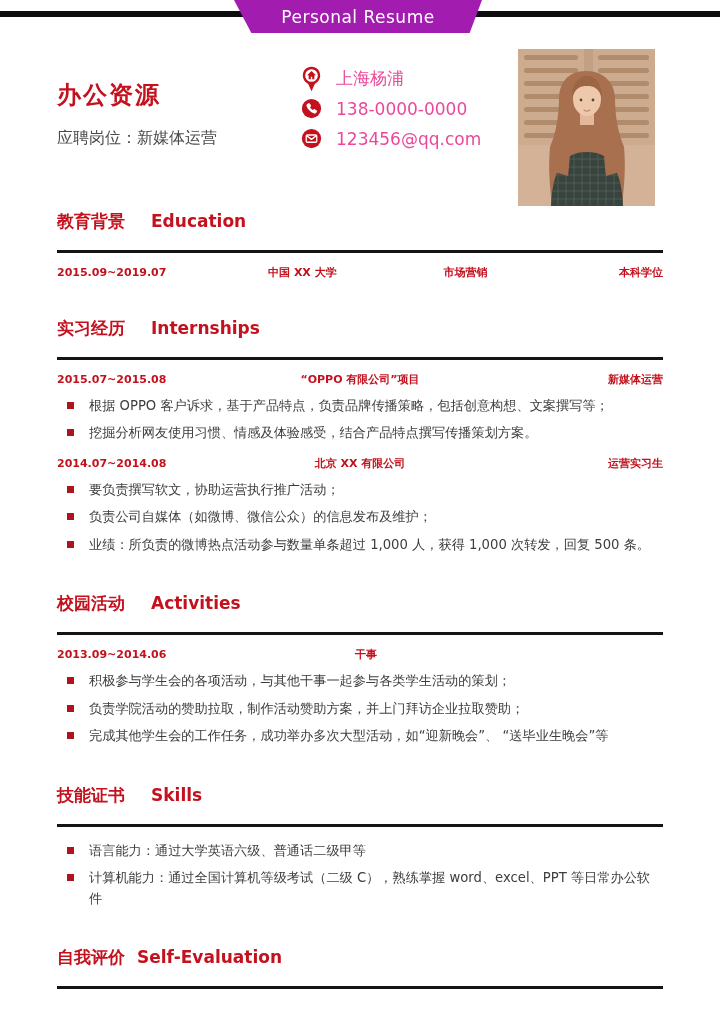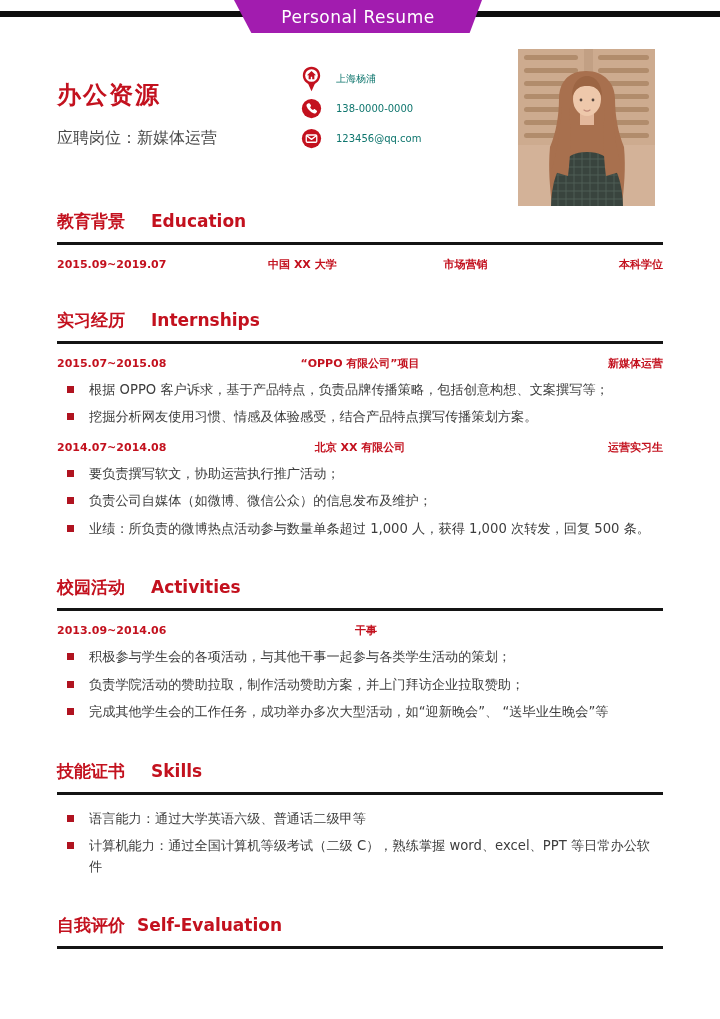--- a/index.html
+++ b/index.html
@@ -17,28 +17,28 @@
   }
   .banner span{color:#fff;font-size:17px;letter-spacing:.5px;}
 
   
   .header{position:absolute;top:49px;left:57px;width:606px;height:158px;}
   .name{position:absolute;top:30px;left:0;font-size:24px;font-weight:bold;color:#c3111e;letter-spacing:2px;}
   .position{position:absolute;top:79px;left:0;font-size:16px;color:#4a4a4a;}
   .contacts{position:absolute;top:18px;left:243px;}
   .contact{display:flex;align-items:center;height:23px;margin-bottom:7px;}
   .cicon{width:23px;height:26px;display:flex;align-items:center;justify-content:center;margin-right:13px;}
-  .ctext{font-size:10px;color:#0f766e;}
+  .ctext{font-size:17px;color:#ec4899;}
   .photo{position:absolute;top:0;left:461px;width:137px;height:157px;overflow:hidden;}
 
   
   .main{position:absolute;top:210px;left:57px;width:606px;}
   section{margin-top:37px;}
   .main section:first-child{margin-top:0;}
-  .sec-head{display:flex;align-items:baseline;gap:26px;border-bottom:3px solid #141414;padding-bottom:9px;}
+  .sec-head{display:flex;align-items:baseline;gap:26px;border-bottom:3px solid #141414;padding-bottom:17px;}
   .sec-head.tight{gap:12px;}
   .sec-head .zh,.sec-head .en{font-size:17px;font-weight:bold;color:#c3111e;}
 
   .entry{margin-top:12px;}
   .entry-row{display:flex;align-items:baseline;font-weight:bold;color:#c3111e;font-size:11px;}
   .col-date{width:160px;}
   .col-center{flex:1;text-align:center;}
   .col-right{width:160px;text-align:right;}
   .col-school{flex:1.1;text-align:center;}
   .col-major{flex:1;text-align:center;}

